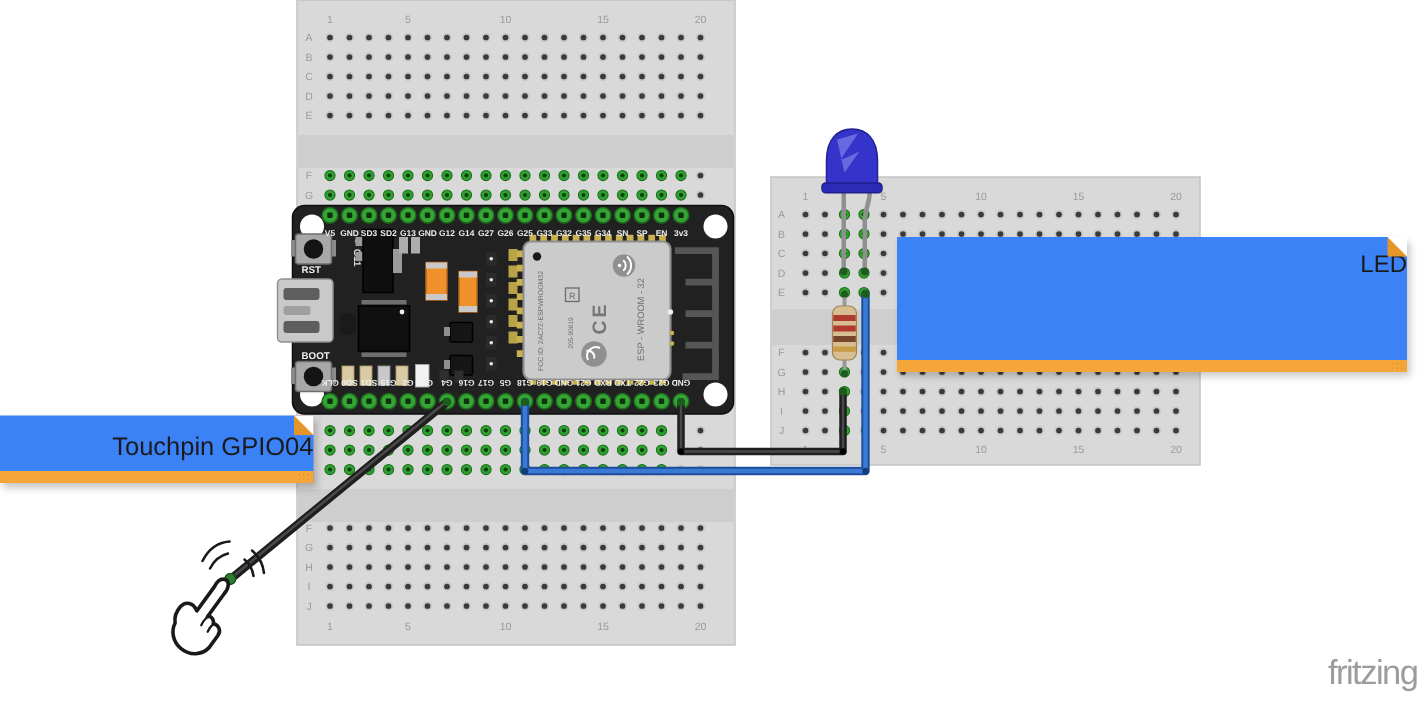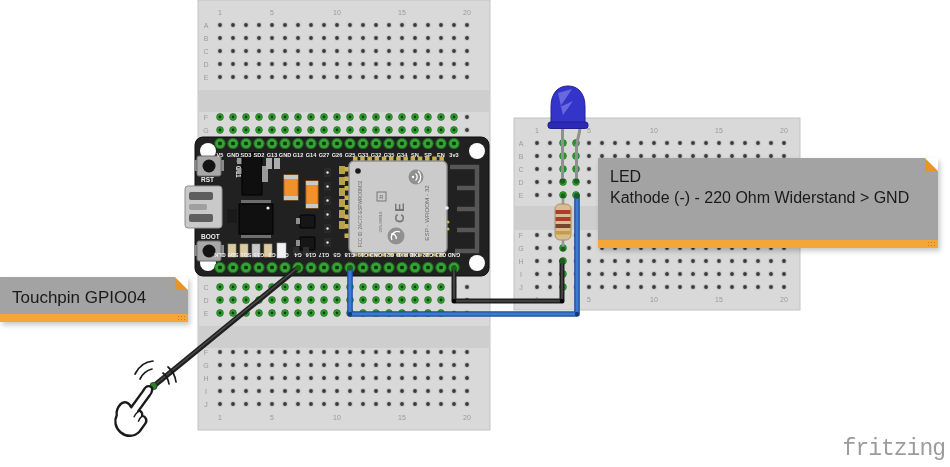--- a/index.html
+++ b/index.html
@@ -1,30 +1,30 @@
 <!DOCTYPE html>
 <html><head>
 <meta charset="utf-8">
 <style>
   html,body{margin:0;padding:0;background:#fff;}
   .stage{position:relative;width:950px;height:467px;background:#fff;overflow:hidden;
          font-family:"Liberation Sans",sans-serif;}
   .stage svg{position:absolute;left:0;top:0;}
-  .note{position:absolute;background:#a3a3a3;box-shadow:2px 3px 5px rgba(0,0,0,.22);
-        color:#1a1a1a;}
+  .note{position:absolute;background:#3b82f6;box-shadow:2px 3px 5px rgba(0,0,0,.22);
+        color:#1a1a1a;text-align:right;}
   .note .fold{position:absolute;top:0;right:0;width:0;height:0;
         border-bottom:13px solid #E69628;border-right:13px solid #ffffff;}
   .note .strip{position:absolute;left:0;right:0;bottom:0;height:8px;background:#F4A638;}
   .note .grip{position:absolute;right:2px;bottom:1px;width:9px;height:6px;
         background-image:radial-gradient(#BD7F22 22%,transparent 24%);background-size:3px 3px;}
-  .note-touch{left:0;top:277px;width:188px;height:45px;}
+  .note-touch{left:0;top:277px;width:209px;height:45px;}
   .note-touch .txt{padding:11px 0 0 12px;font-size:17px;}
   .note-led{left:598px;top:158px;width:340px;height:90px;}
   .note-led .txt{padding:8px 0 0 12px;font-size:16px;line-height:21px;}
-  .watermark{position:absolute;right:5px;bottom:5px;font-family:Liberation Mono, monospace;
+  .watermark{position:absolute;right:5px;bottom:5px;font-family:Liberation Sans, sans-serif;
         font-size:23px;color:#9C9C9C;letter-spacing:-1px;}
   text{font-family:"Liberation Sans",sans-serif;}
 </style>
 </head>
 <body>
 
 <div class="stage">
 <svg id="scene" width="950" height="467" viewBox="0 0 950 467">
 
   <g>
@@ -1422,21 +1422,20 @@
   <div class="note note-touch">
     <div class="txt">Touchpin GPIO04</div>
     <div class="fold"></div>
     <div class="strip"></div>
     <div class="grip"></div>
   </div>
 
   <div class="note note-led">
     <div class="txt">
       <div>LED</div>
-      <div>Kathode (-) - 220 Ohm Widerstand &gt; GND</div>
     </div>
     <div class="fold"></div>
     <div class="strip"></div>
     <div class="grip"></div>
   </div>
 
   <div class="watermark">fritzing</div>
 </div>
 
 </body></html>

